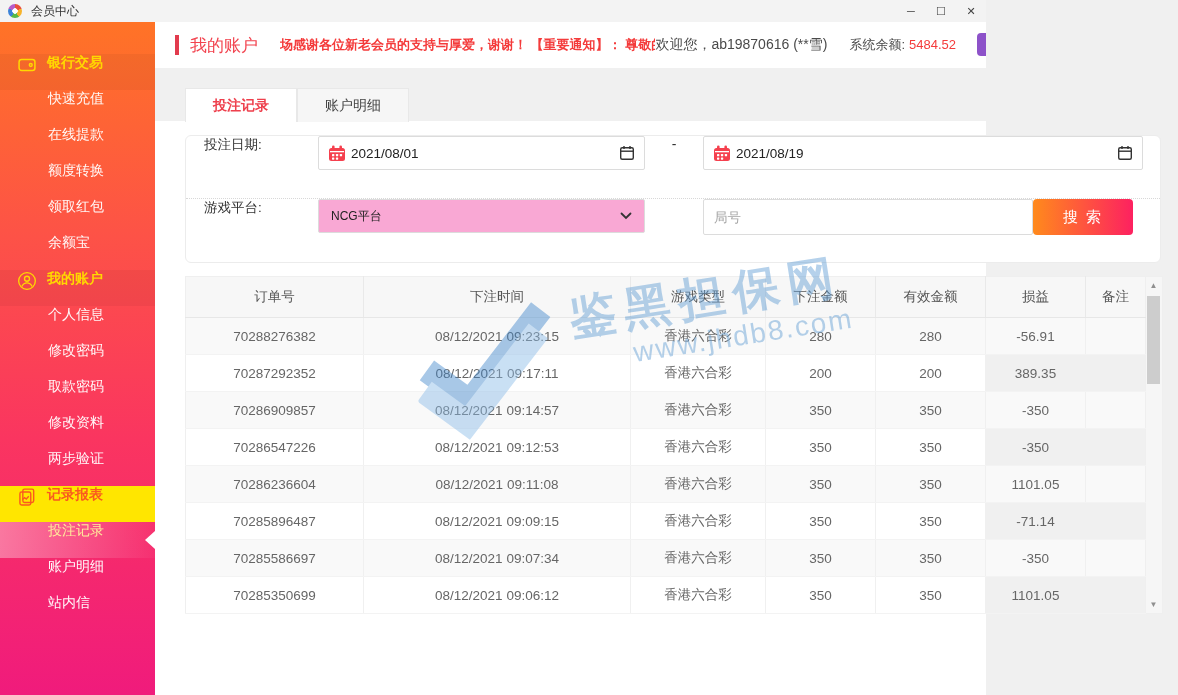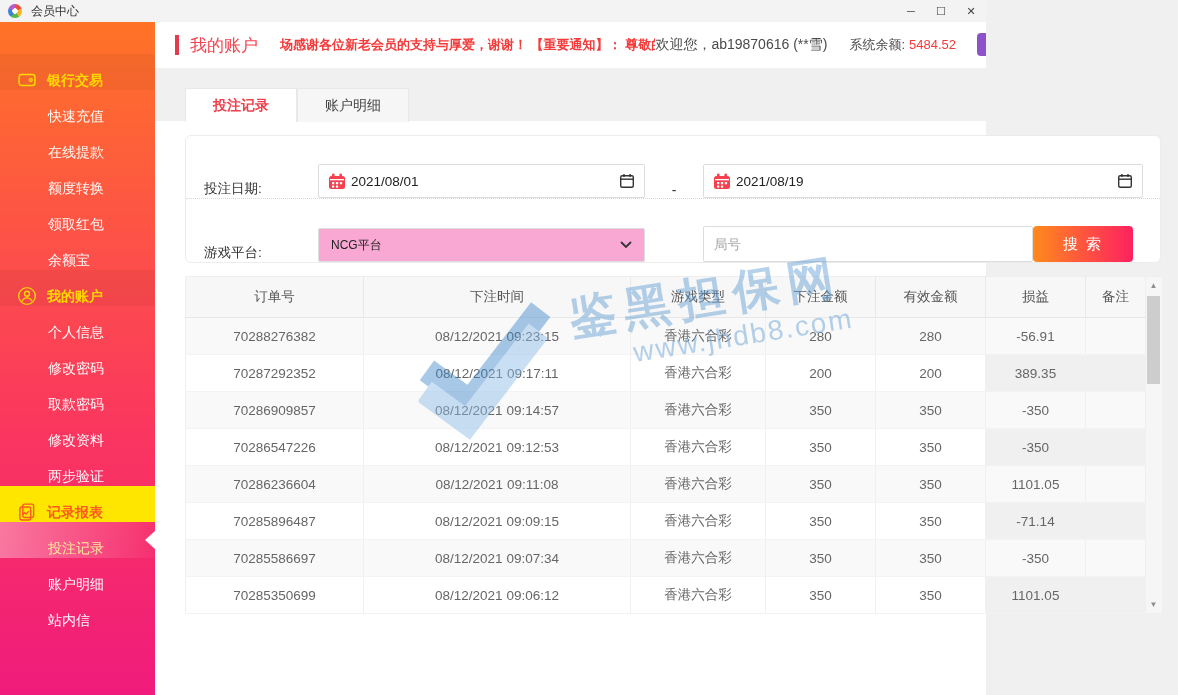--- a/index.html
+++ b/index.html
@@ -14,21 +14,21 @@
     conic-gradient(#e94f3c 0 70deg,#f7b32a 70deg 145deg,#57b947 145deg 215deg,#3b82d8 215deg 290deg,#b65bc9 290deg 360deg);}
   .win-title{font-size:12px;color:#333;}
   .win-btns{margin-left:auto;display:flex;}
   .win-btn{width:30px;height:22px;display:flex;align-items:center;justify-content:center;
     font-size:11px;color:#444;cursor:pointer;}
 
   
   .sidebar{position:absolute;top:22px;left:0;width:155px;bottom:0;
     background:linear-gradient(180deg,#ff7326 0%,#fd5247 32%,#fa3560 62%,#f01b7c 100%);
     padding-top:32px;box-sizing:border-box;z-index:20;}
-  .s-item{height:36px;display:flex;align-items:flex-end;color:rgba(255,255,255,.96);
+  .s-item{height:36px;display:flex;align-items:flex-start;color:rgba(255,255,255,.96);
     font-size:14px;cursor:pointer;position:relative;padding-left:48px;box-sizing:border-box;}
   .s-header{padding-left:16px;color:#ffd800;font-weight:700;}
   .s-header .icon{width:21px;height:21px;margin-right:10px;display:flex;align-items:center;justify-content:center;}
   .s-header.shade{background:rgba(0,0,0,0.045);}
   .s-header.emph{background:#ffe600;color:#fa5a1e;}
   .s-item.hl{color:#ffd800;}
   .s-item.selected{background:linear-gradient(90deg,rgba(255,255,255,.36),rgba(255,255,255,.03));color:#ffeb9b;}
   .s-item.selected::after{content:"";position:absolute;right:0;top:50%;transform:translateY(-50%);
     border-top:9px solid transparent;border-bottom:9px solid transparent;border-right:10px solid #ffffff;}
 
@@ -50,21 +50,21 @@
   .tab{height:33px;line-height:33px;padding:0 27px;font-size:14px;color:#444;
     background:#f6f6f6;border:1px solid #e8e8e8;border-bottom:none;cursor:pointer;}
   .tab.active{background:#fff;color:#ee404d;font-weight:700;position:relative;}
   .tab.active::after{content:"";position:absolute;left:0;right:0;bottom:-2px;height:3px;background:#fff;}
 
   .panel{position:absolute;top:99px;left:0;right:0;bottom:0;background:#fff;}
 
   
   .filter{position:absolute;top:14px;left:30px;width:976px;height:128px;box-sizing:border-box;
     border:1px solid #ececec;border-radius:6px;background:#fff;}
-  .f-row{height:63px;display:flex;align-items:flex-end;padding:0 18px;box-sizing:border-box;}
+  .f-row{height:63px;display:flex;align-items:flex-start;padding:0 18px;box-sizing:border-box;}
   .f-row.first{border-bottom:1px dotted #d8d8d8;}
   .f-label{width:114px;font-size:13.5px;color:#333;flex:none;}
   .date-box{width:327px;height:34px;border:1px solid #dcdcdc;border-radius:2px;background:#fff;
     display:flex;align-items:center;padding:0 9px;box-sizing:border-box;cursor:pointer;flex:none;}
   .date-box.to{width:440px;}
   .date-val{font-size:13.5px;color:#222;margin-left:5px;}
   .pick{margin-left:auto;display:flex;cursor:pointer;}
   .sep{width:58px;text-align:center;color:#333;font-size:14px;flex:none;}
   .select-box{width:327px;height:34px;border:1px solid #dcdcdc;border-radius:2px;background:#f9a8d4;
     display:flex;align-items:center;padding:0 12px;box-sizing:border-box;font-size:12px;color:#222;cursor:pointer;flex:none;}

